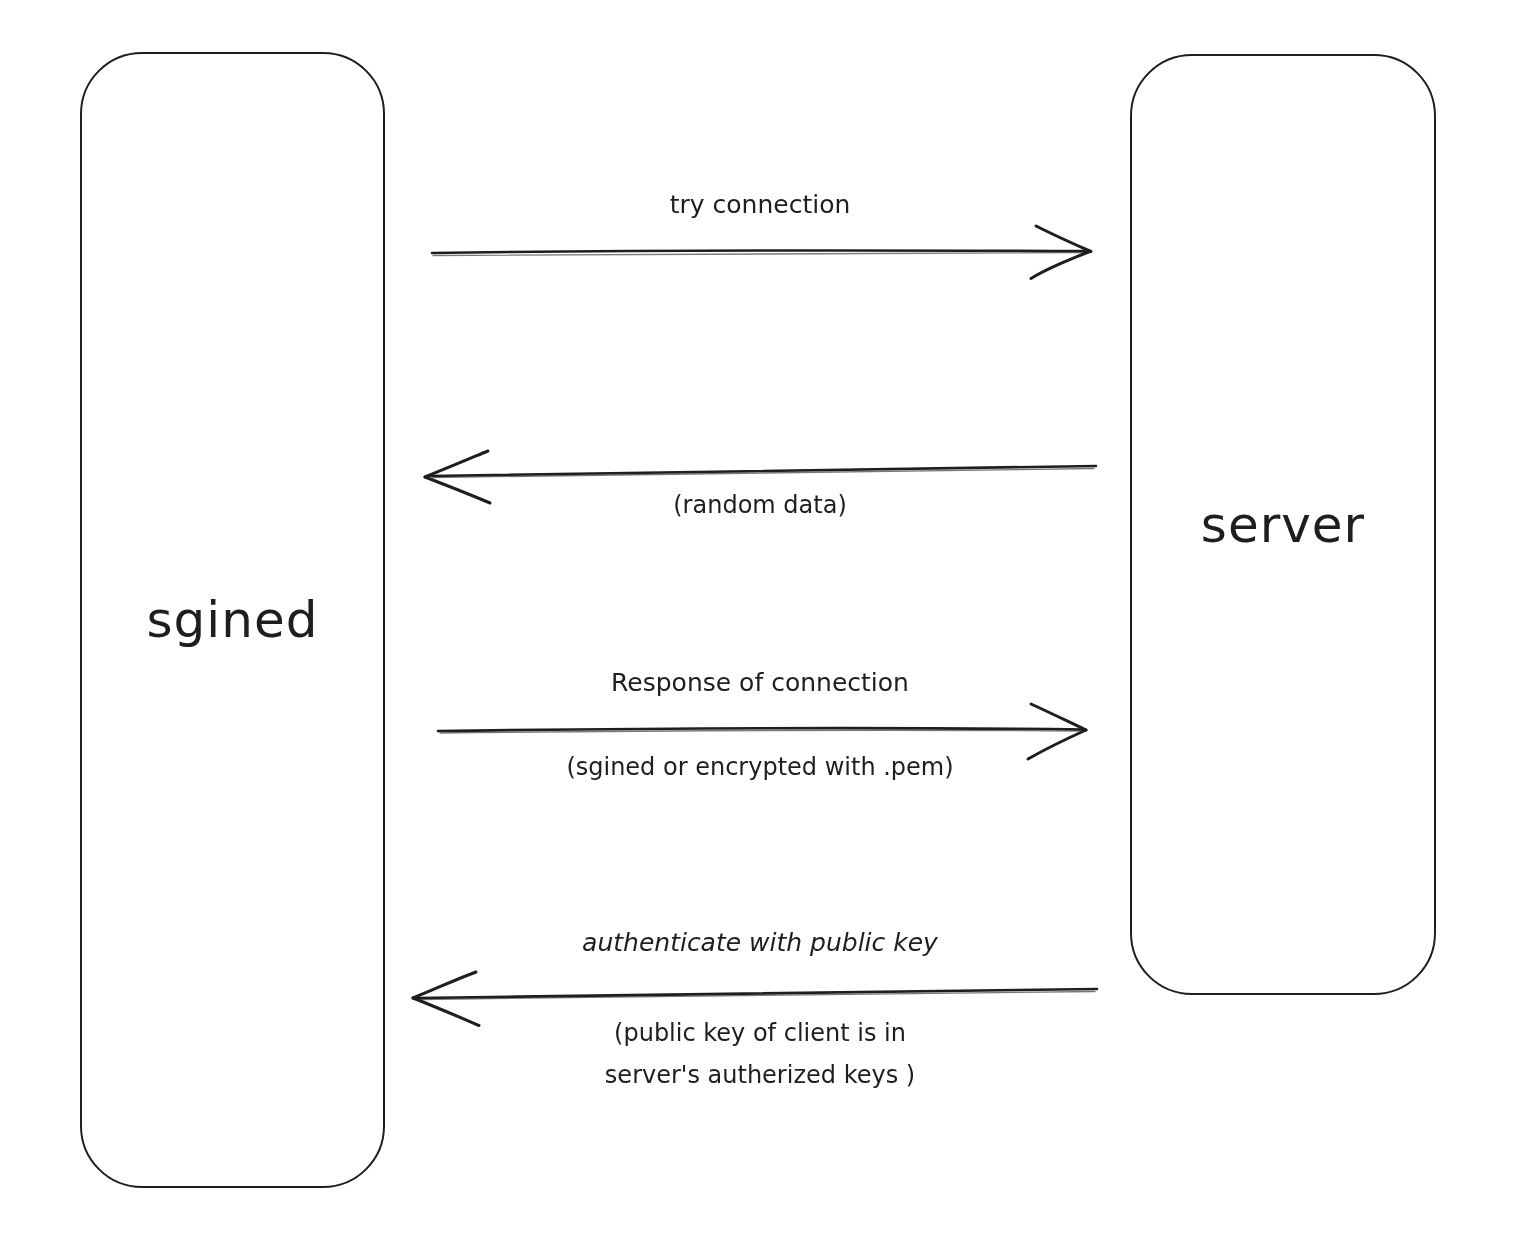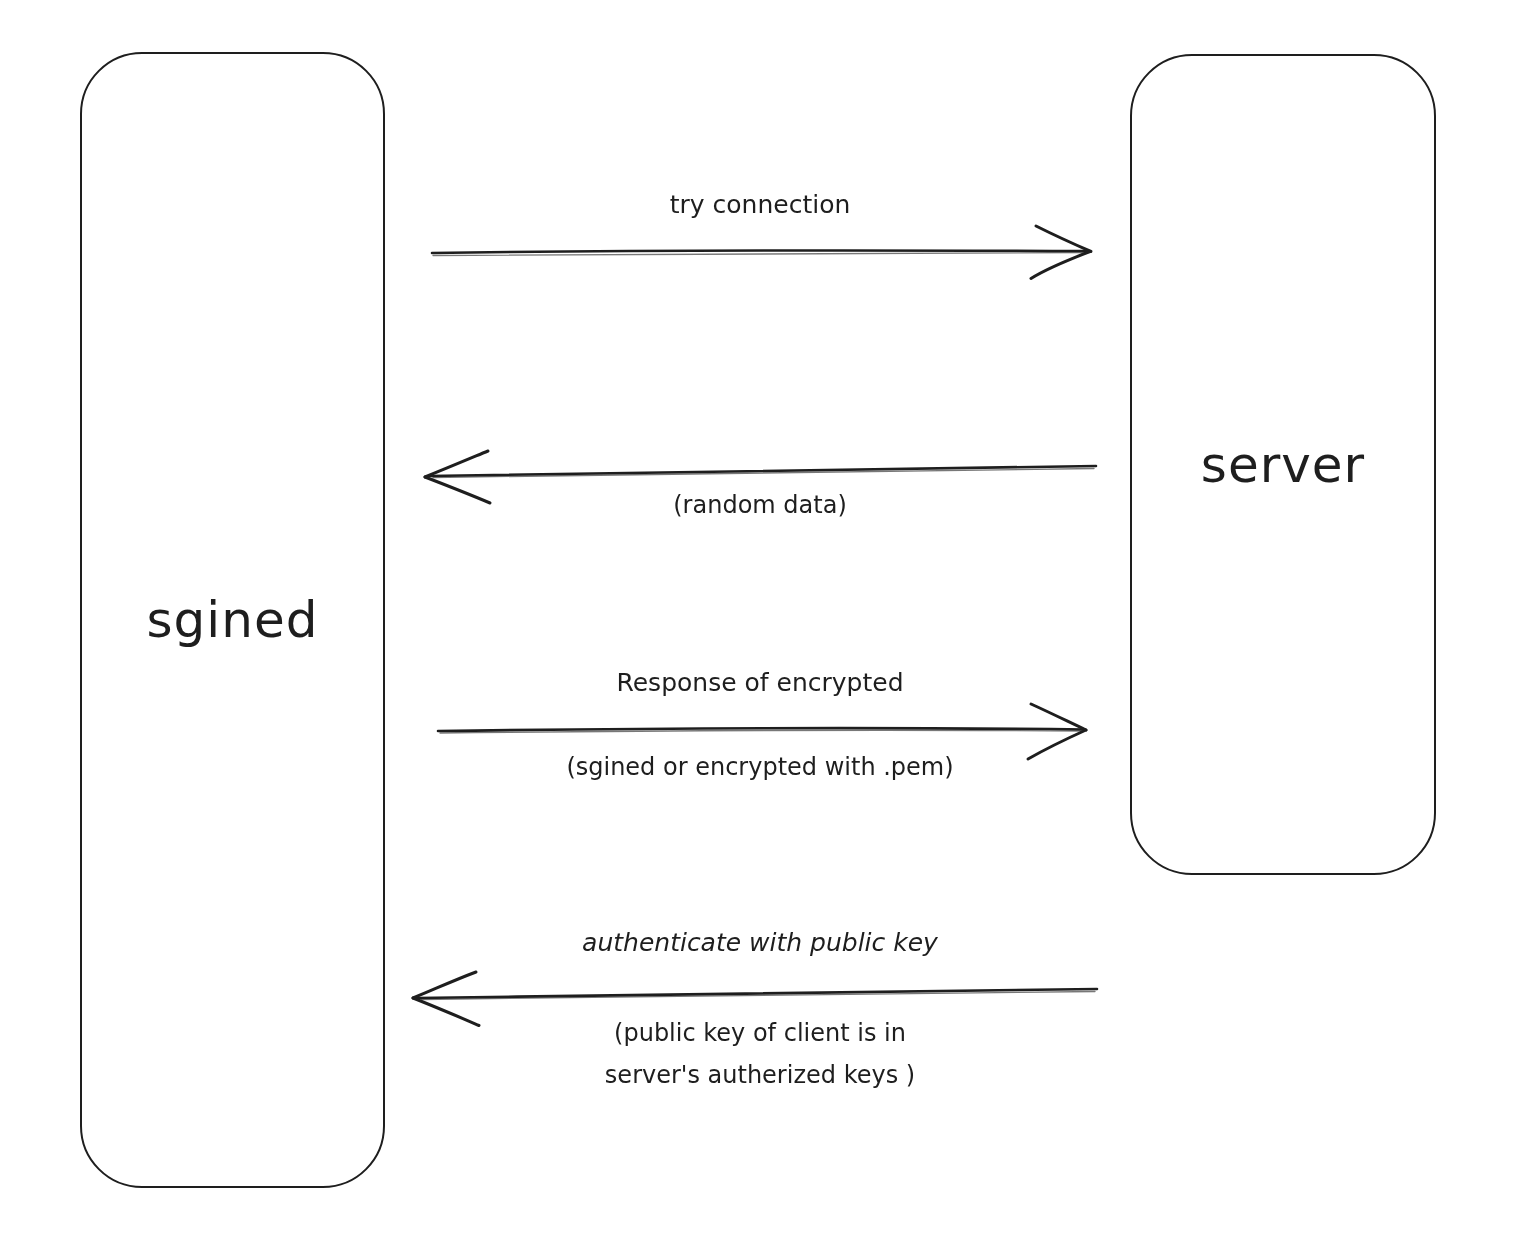--- a/index.html
+++ b/index.html
@@ -76,28 +76,28 @@
       <path d="M1095,991.5 C860,994.5 640,997.5 421,999.5" stroke-width="1.3" opacity="0.6"></path>
       <path d="M476,972 C452,981 433,990 413,998" stroke-width="3"></path>
       <path d="M413,998 C436,1007 458,1016.5 479,1025.5" stroke-width="3"></path>
     </g>
   </svg>
 
   <div class="actor" style="left:80px;top:52px;width:305px;height:1136px;">
     <span class="actor-label">sgined</span>
   </div>
 
-  <div class="actor" style="left:1130px;top:54px;width:306px;height:821px;">
+  <div class="actor" style="left:1130px;top:54px;width:306px;height:941px;">
     <span class="actor-label">server</span>
   </div>
 
   <div class="mlabel" style="left:430px;top:190px;width:660px;">try connection</div>
 
   <div class="msub" style="left:425px;top:484px;width:670px;">(random data)</div>
 
-  <div class="mlabel" style="left:425px;top:668px;width:670px;">Response of encrypted</div>
+  <div class="mlabel" style="left:425px;top:668px;width:670px;">Response of connection</div>
   <div class="msub" style="left:425px;top:746px;width:670px;">(sgined or encrypted with .pem)</div>
 
   <div class="mlabel" style="left:415px;top:928px;width:690px;font-style:italic;">authenticate with public key</div>
   <div class="msub" style="left:415px;top:1012px;width:690px;">(public key of client is in</div>
   <div class="msub" style="left:415px;top:1054px;width:690px;">server's autherized keys )</div>
 
 </div>
 
 </body></html>

